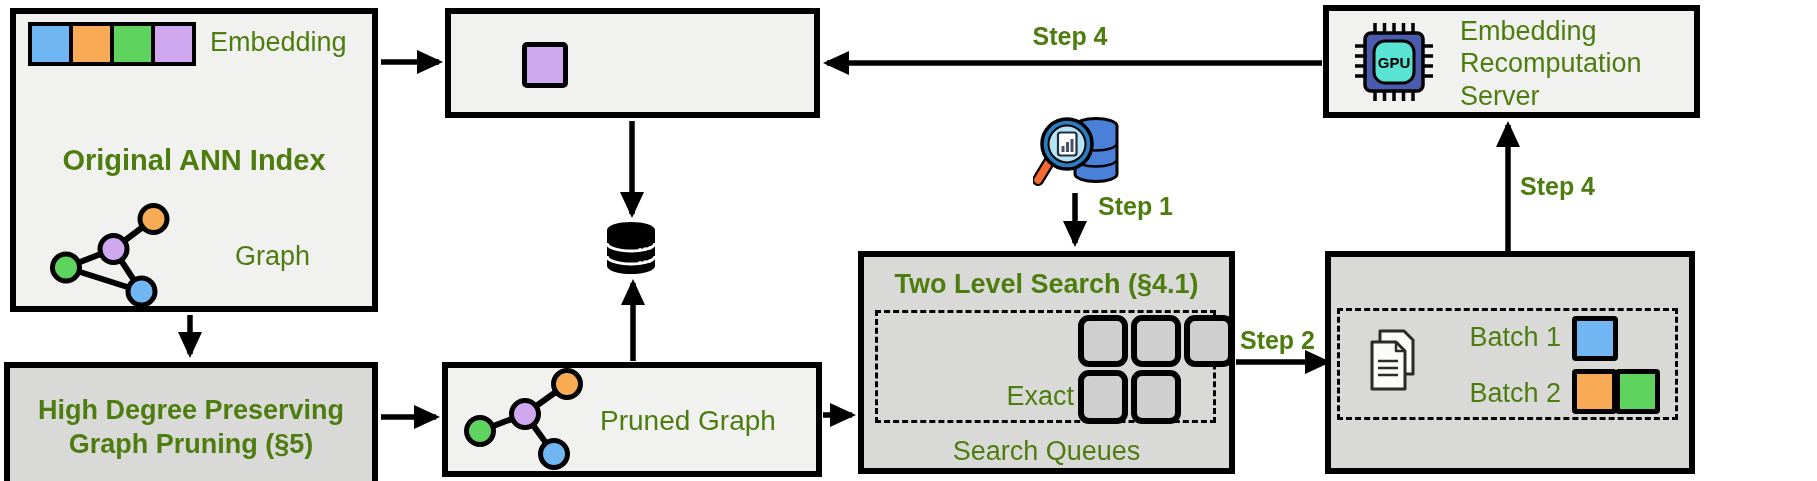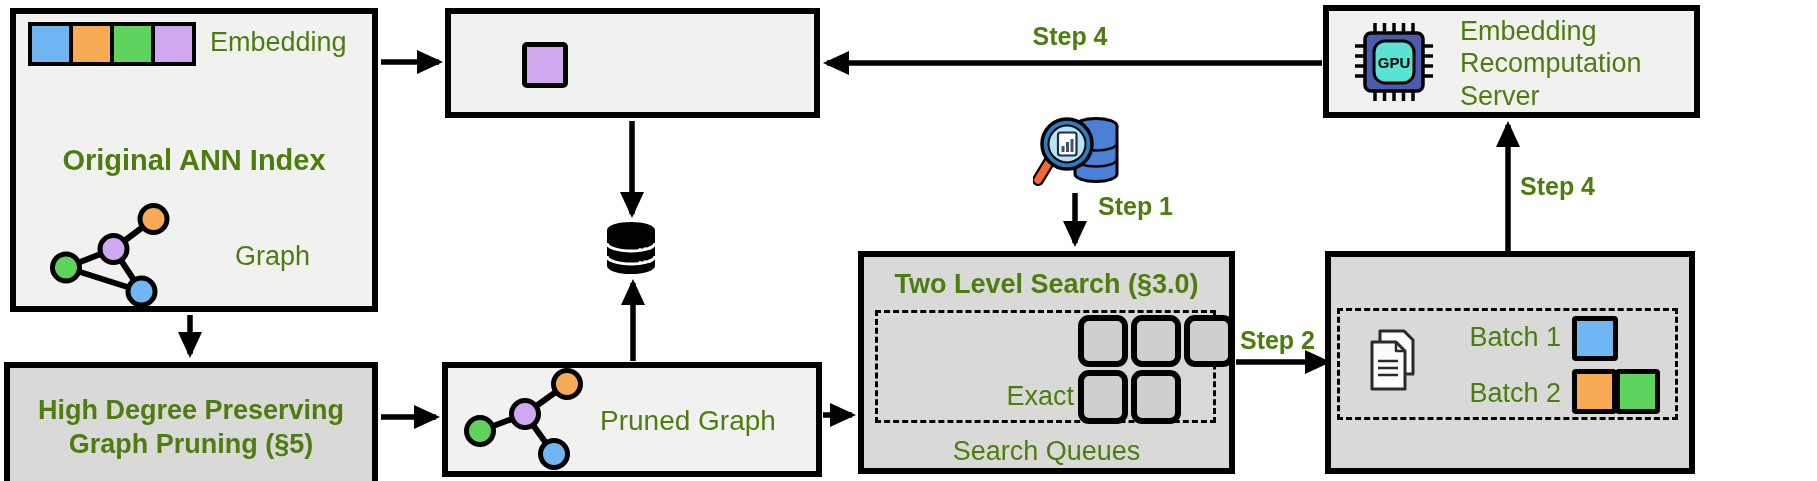--- a/index.html
+++ b/index.html
@@ -112,21 +112,21 @@
     <circle cx="34" cy="34" r="18.5" fill="var(--uq_lens,#b7e3f7)" stroke="#000" stroke-width="2"></circle>
     <rect x="25" y="22.5" width="18.5" height="23" rx="2.5" fill="#fff" stroke="#223044" stroke-width="2.2"></rect>
     <g fill="#44536b">
       <rect x="28.5" y="36" width="3" height="6"></rect>
       <rect x="33" y="32" width="3" height="10"></rect>
       <rect x="37.5" y="29" width="3" height="13"></rect>
     </g>
   </svg>
 
   <div class="box gray" style="left:858px;top:251px;width:377px;height:223px;">
-    <div class="lbl bold center" style="left:0;width:365px;top:11px;">Two Level Search (§3.0)</div>
+    <div class="lbl bold center" style="left:0;width:365px;top:11px;">Two Level Search (§4.1)</div>
     <div class="dashed" style="left:11px;top:53px;width:341px;height:113px;"></div>
     <div class="slot-row" style="left:214px;top:58px;">
       <div class="slot"></div>
       <div class="slot"></div>
       <div class="slot"></div>
     </div>
     <div class="lbl right" style="left:20px;top:123px;width:190px;">Exact</div>
     <div class="slot-row" style="left:214px;top:113px;">
       <div class="slot tall"></div>
       <div class="slot tall"></div>

